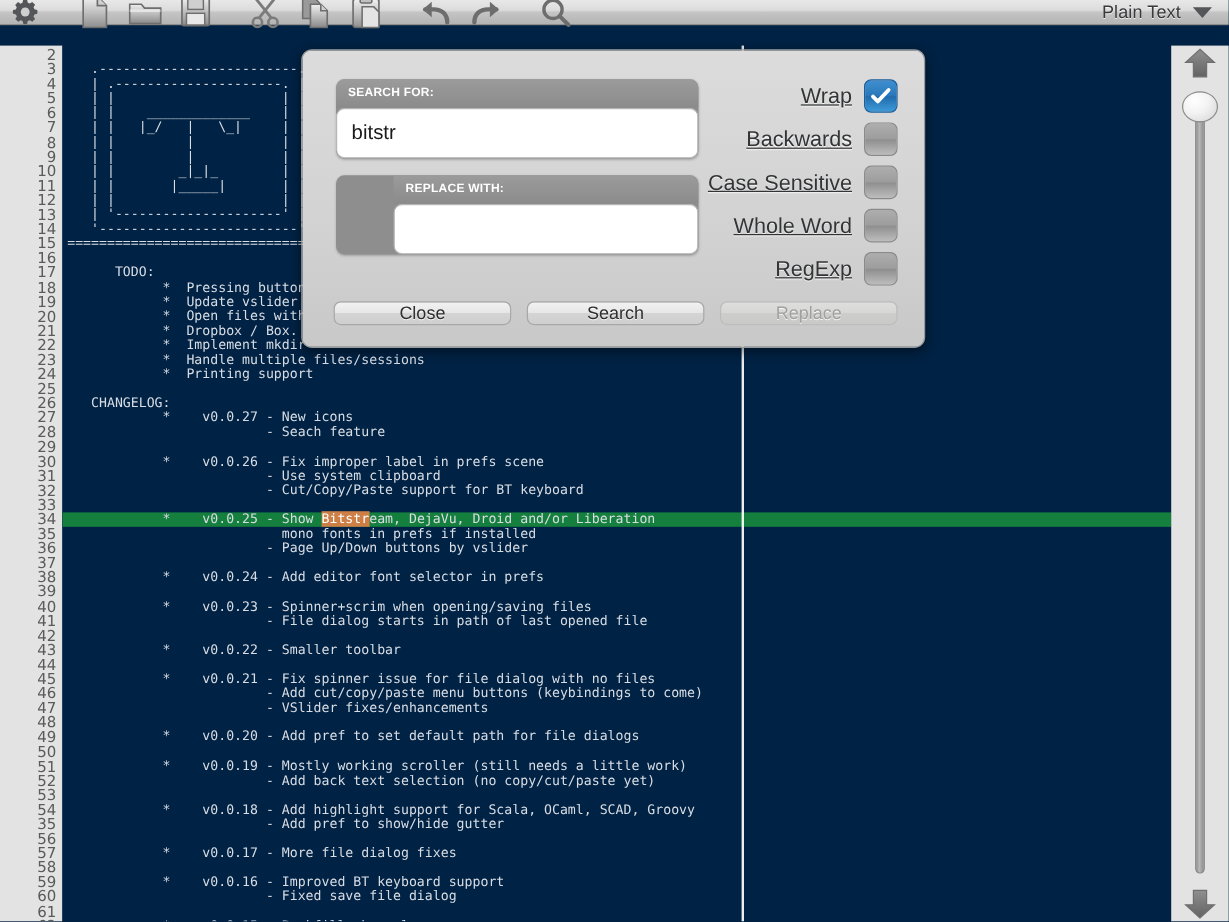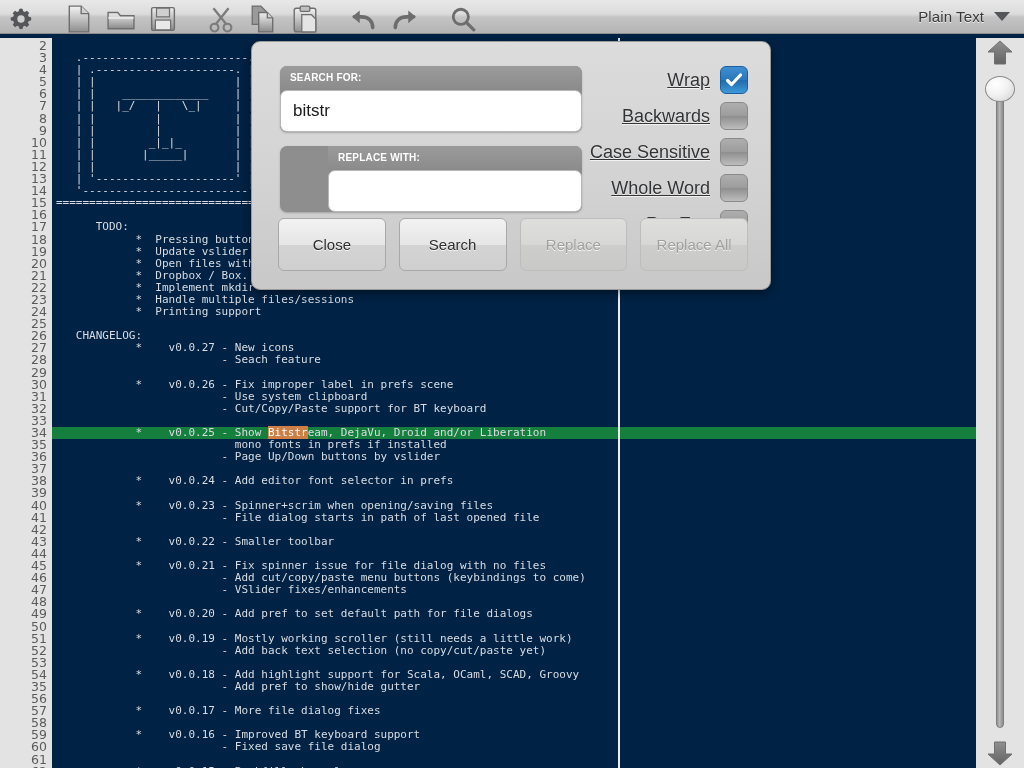--- a/index.html
+++ b/index.html
@@ -6,24 +6,24 @@
   html, body {
     width: 1024px; height: 768px;
     overflow: hidden;
     font-family: "Liberation Sans", sans-serif;
     background: #002244;
   }
   #app { position: relative; width: 1024px; height: 768px; overflow: hidden; }
 
   
   #toolbar {
-    position: absolute; left: 0; top: 0; width: 1024px; height: 34px;
+    position: absolute; left: 0; top: 0; width: 1024px; height: 21px;
     background: linear-gradient(to bottom, #e8e8e8 0%, #dcdcdc 42%, #c4c4c4 52%, #b4b4b4 100%);
     border-bottom: 1px solid #8d8d8d;
-    display: flex; 
+    display: flex; align-items: center;
   }
   .tb-btn {
     width: 42px; height: 38px;
     display: flex; align-items: center; justify-content: center;
     cursor: pointer;
   }
   .tb-gap { width: 16px; height: 38px; }
   .tb-btn svg { display: block; }
   #toolbar-right {
     margin-left: auto; display: flex; align-items: center;
@@ -143,21 +143,21 @@
     border-color: #1d5f9c;
   }
   .chk .tick { display: none; }
   .chk.on .tick { display: block; }
 
   #dlg-buttons {
     position: absolute; left: 26px; right: 22px; bottom: 18px;
     display: flex; gap: 13px;
   }
   .dlg-btn {
-    flex: 1 1 0; height: 53px;
+    flex: 1 1 0; height: 20px;
     border-radius: 6px;
     border: 1px solid #a8a8a8;
     background: linear-gradient(to bottom, #f2f2f2 0%, #e6e6e6 50%, #d4d4d4 51%, #cfcfcf 100%);
     font-size: 15px; color: #2e2e2e;
     display: flex; align-items: center; justify-content: center;
     cursor: pointer;
     text-shadow: 0 1px 0 rgba(255,255,255,.8);
   }
   .dlg-btn.disabled {
     color: #a0a0a0; border-color: #bdbdbd;
@@ -429,17 +429,16 @@
         <div class="opt-row">
           <span class="opt-label">RegExp</span>
           <span class="chk"></span>
         </div>
       </div>
 
     <div id="dlg-buttons">
         <div class="dlg-btn">Close</div>
         <div class="dlg-btn">Search</div>
         <div class="dlg-btn disabled">Replace</div>
-        <div class="dlg-btn disabled">Replace All</div>
       </div>
   </div>
 
 </div>
 
 </body></html>

